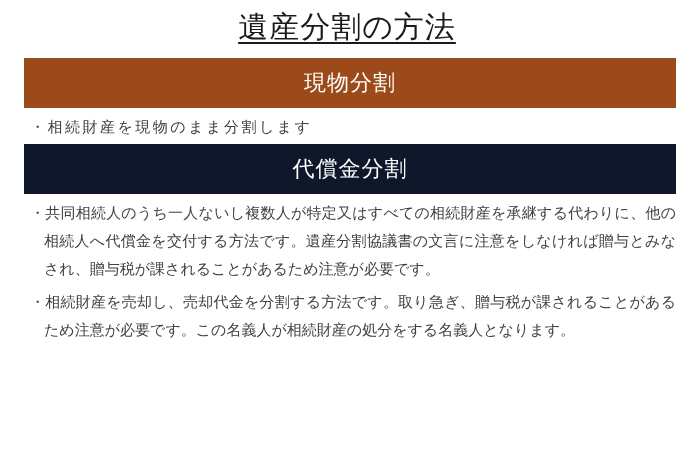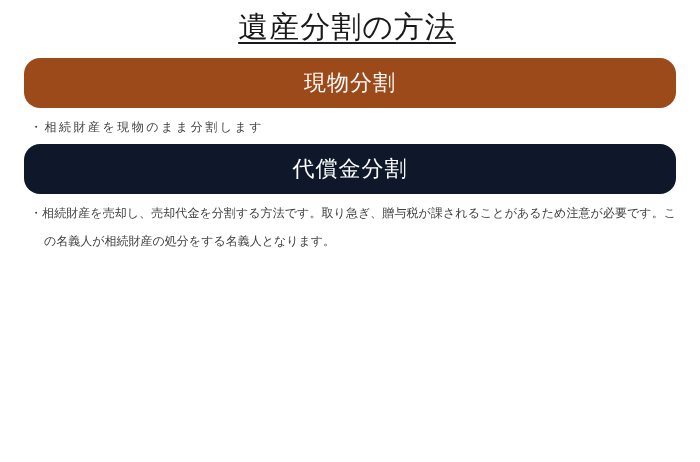--- a/index.html
+++ b/index.html
@@ -27,34 +27,34 @@
     text-underline-offset: 5px;
     letter-spacing: 1px;
     padding-left: 10px;
   }
   .method-section {
     margin: 0;
   }
   .method-header {
     margin: 0 24px;
     height: 50px;
-    border-radius: 16px;
+    border-radius: 0;
     display: flex;
     align-items: center;
     justify-content: center;
     color: #ffffff;
     font-size: 22px;
     font-weight: 400;
     letter-spacing: 1px;
   }
   .method-body {
     margin: 5px 24px 3px 30px;
     padding-left: 14px;
     text-indent: -14px;
-    font-size: 12px;
+    font-size: 15px;
     line-height: 28px;
     color: #404040;
     text-align: justify;
   }
   
   .method-section.first .method-body {
     letter-spacing: 2.5px;
     text-align: left;
   }
 </style>
@@ -65,19 +65,20 @@
 
   <h1 class="slide-title">遺産分割の方法</h1>
 
   <section class="method-section first">
     <div class="method-header" style="background-color: rgb(157, 74, 26);">現物分割</div>
     <p class="method-body">・相続財産を現物のまま分割します</p>
   </section>
 
   <section class="method-section">
     <div class="method-header" style="background-color: #0f172a;">代償金分割</div>
+    <p class="method-body">・共同相続人のうち一人ないし複数人が特定又はすべての相続財産を承継する代わりに、他の相続人へ代償金を交付する方法です。遺産分割協議書の文言に注意をしなければ贈与とみなされ、贈与税が課されることがあるため注意が必要です。</p>
   </section>
 
   <section class="method-section">
     <p class="method-body">・相続財産を売却し、売却代金を分割する方法です。取り急ぎ、贈与税が課されることがあるため注意が必要です。この名義人が相続財産の処分をする名義人となります。</p>
   </section>
 
 </div>
 
 </body></html>

